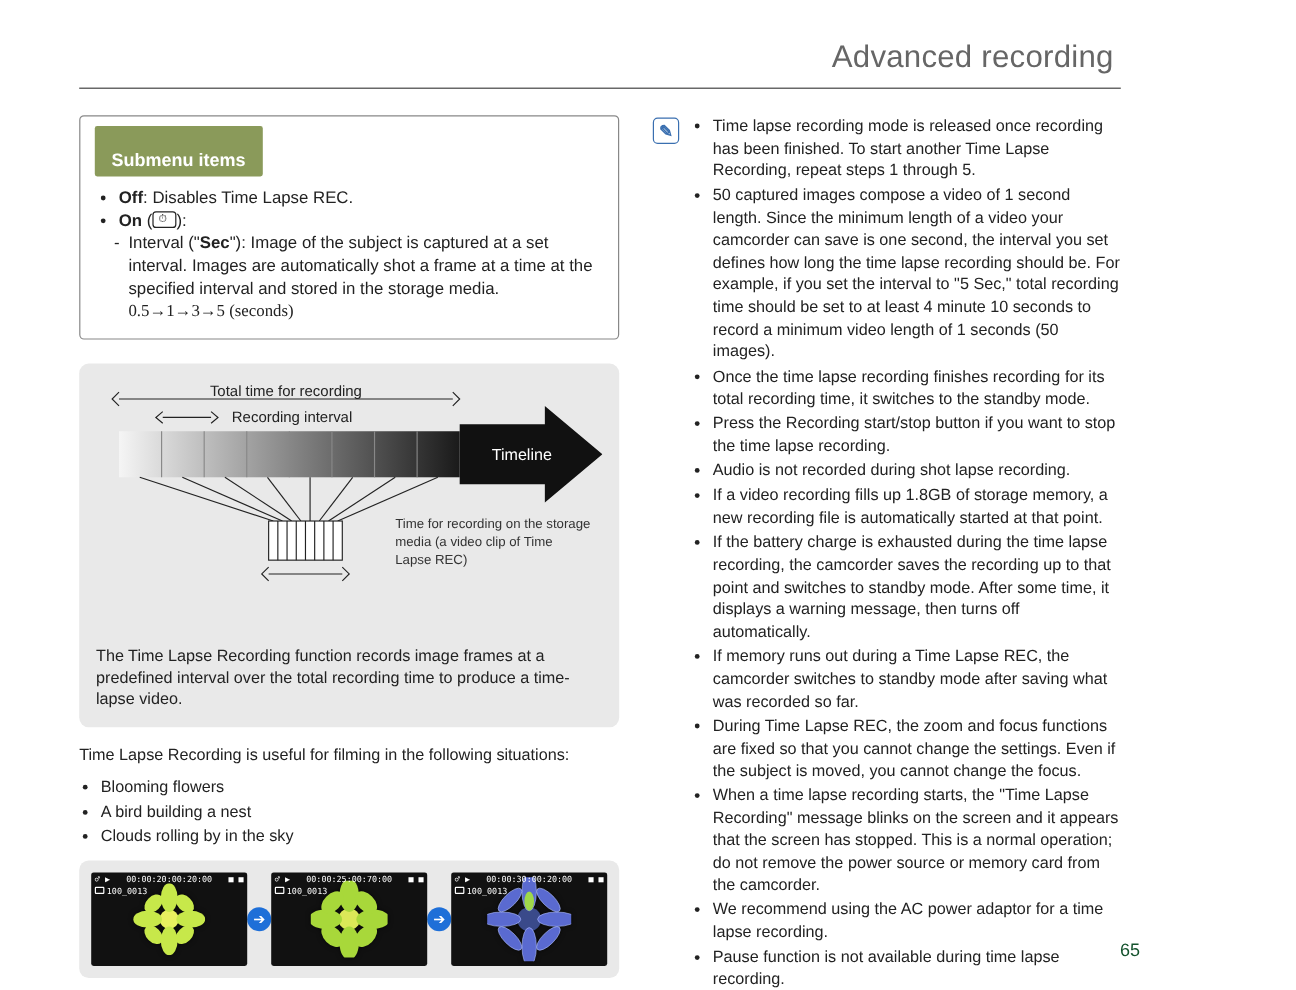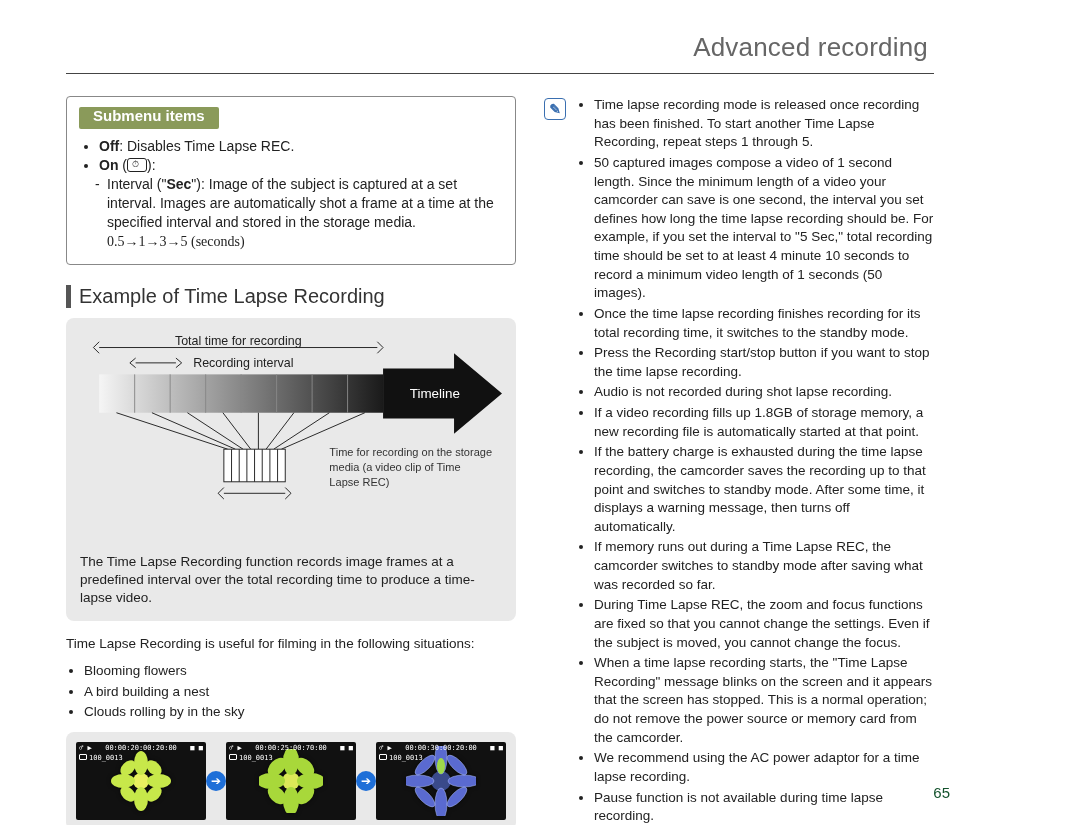--- a/index.html
+++ b/index.html
@@ -5,21 +5,21 @@
   * { box-sizing: border-box; margin: 0; padding: 0; }
   html, body { width: 1080px; height: 825px; font-family: Arial, Helvetica, sans-serif; background: #fff; color: #222; }
   .page { position: relative; width: 974px; height: 825px; padding: 32px 40px 24px 66px; }
   .header { text-align: right; padding-right: 6px; padding-bottom: 6px; font-size: 26px; color: #666; font-weight: 400; letter-spacing: .2px; }
   .hr { border: none; border-top: 1px solid #444; margin: 4px 0 22px 0; }
   .cols { display: flex; gap: 28px; }
   .col { flex: 1 1 0; }
   .left { max-width: 470px; }
 
   .submenu-box { border: 1px solid #888; border-radius: 4px; padding: 10px 14px 12px 14px; margin-bottom: 20px; }
-  .submenu-tab { display: inline-block; background: #8a9a5a; color: #fff; font-weight: 700; font-size: 15px; padding: 0 14px 5px 14px; border-radius: 2px; margin: -2px 0 8px -2px; }
+  .submenu-tab { display: inline-block; background: #8a9a5a; color: #fff; font-weight: 700; font-size: 15px; padding: 20px 14px 5px 14px; border-radius: 2px; margin: -2px 0 8px -2px; }
   .submenu-list { list-style: disc; padding-left: 18px; font-size: 14px; line-height: 1.35; }
   .submenu-list b { font-weight: 700; }
   .submenu-list ul { list-style: none; padding-left: 0; }
   .submenu-list ul li { padding-left: 8px; position: relative; }
   .submenu-list ul li::before { content: "- "; position: absolute; left: -4px; }
   .on-icon { display: inline-block; width: 20px; height: 14px; border: 1.5px solid #222; border-radius: 3px; vertical-align: -2px; position: relative; }
   .on-icon::after { content: "⏱"; position: absolute; font-size: 9px; left: 4px; top: -1px; }
 
   .section-h { font-size: 20px; color: #333; font-weight: 400; border-left: 5px solid #555; padding-left: 8px; margin: 4px 0 10px 0; }
 
@@ -69,21 +69,20 @@
             <ul>
               <li>
                 <span>Interval ("</span><b>Sec</b><span>"): Image of the subject is captured at a set interval. Images are automatically shot a frame at a time at the specified interval and stored in the storage media.</span>
                 <div style="margin-top:2px;font-family:Liberation Serif, serif;">0.5→1→3→5 (seconds)</div>
               </li>
             </ul>
           </li>
         </ul>
       </div>
 
-      <div class="section-h">Example of Time Lapse Recording</div>
 
       <div class="diagram-box">
         <div class="diagram-area">
           <svg class="svg-wrap" viewBox="0 0 440 200">
 
             <line x1="20" y1="14" x2="310" y2="14" stroke="#222" stroke-width="1"></line>
             <polyline points="20,8 14,14 20,20" fill="none" stroke="#222"></polyline>
             <polyline points="310,8 316,14 310,20" fill="none" stroke="#222"></polyline>
             <text x="165" y="11" text-anchor="middle" font-size="13" fill="#222">Total time for recording</text>
 

